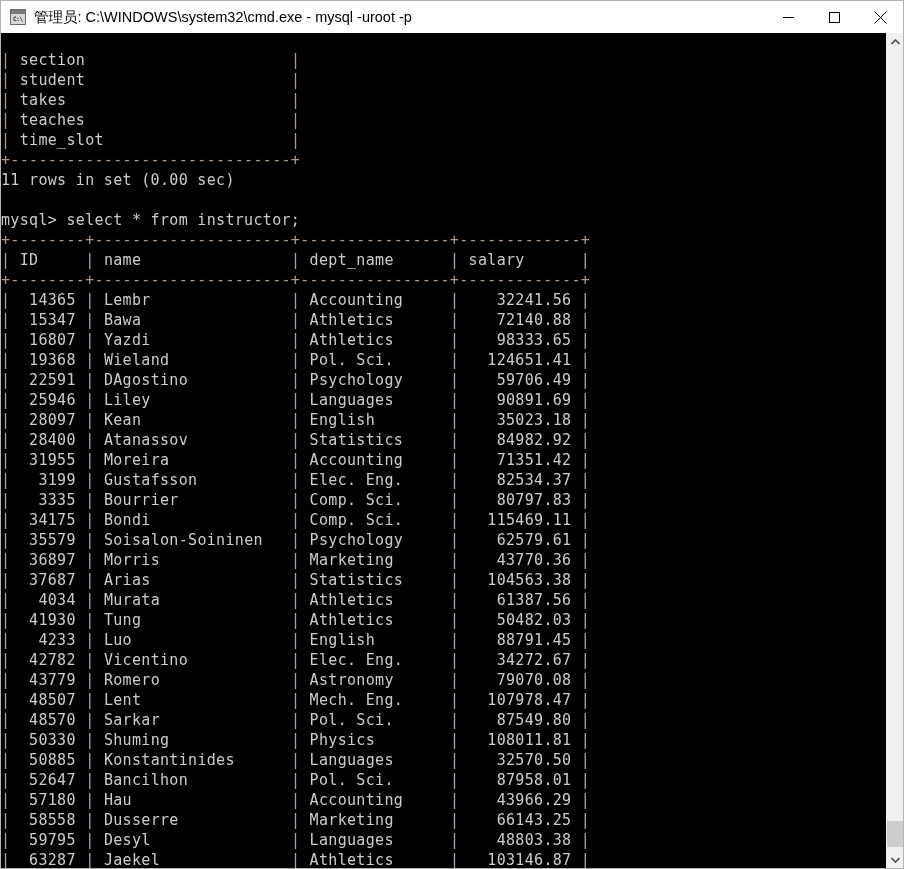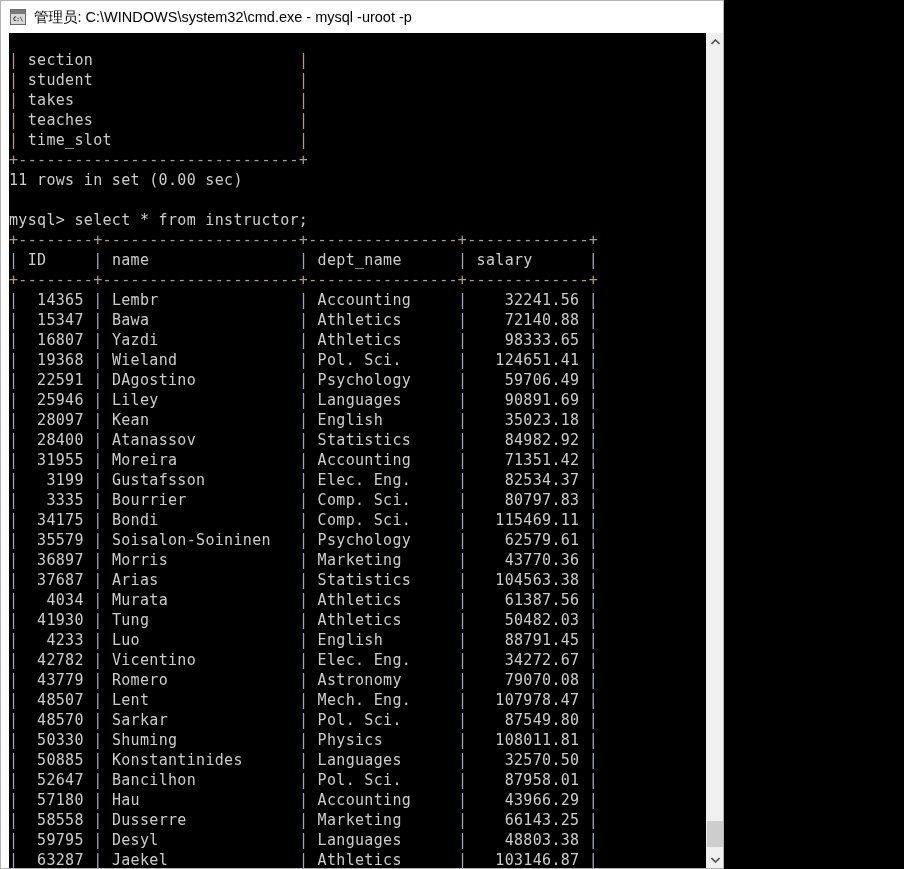--- a/index.html
+++ b/index.html
@@ -9,21 +9,21 @@
   }
   body {
     width: 904px;
     height: 869px;
     overflow: hidden;
     font-family: "Liberation Sans", sans-serif;
   }
 
   #window {
     position: relative;
-    width: 724px;
+    width: 904px;
     height: 869px;
     background: #ffffff;
     box-sizing: border-box;
     border: 1px solid #b4b4b4;
     overflow: hidden;
   }
 
   
   #titlebar {
     position: absolute;
@@ -80,21 +80,21 @@
     display: flex;
     align-items: center;
     justify-content: center;
     background: transparent;
   }
   .wbtn svg { display: block; }
 
   
   #terminal {
     position: absolute;
-    left: 8px;
+    left: 0;
     top: 32px;
     width: 886px;
     height: 835px;
     background: #000000;
     overflow: hidden;
   }
   #console-text {
     position: absolute;
     left: 0;
     top: 2px;

